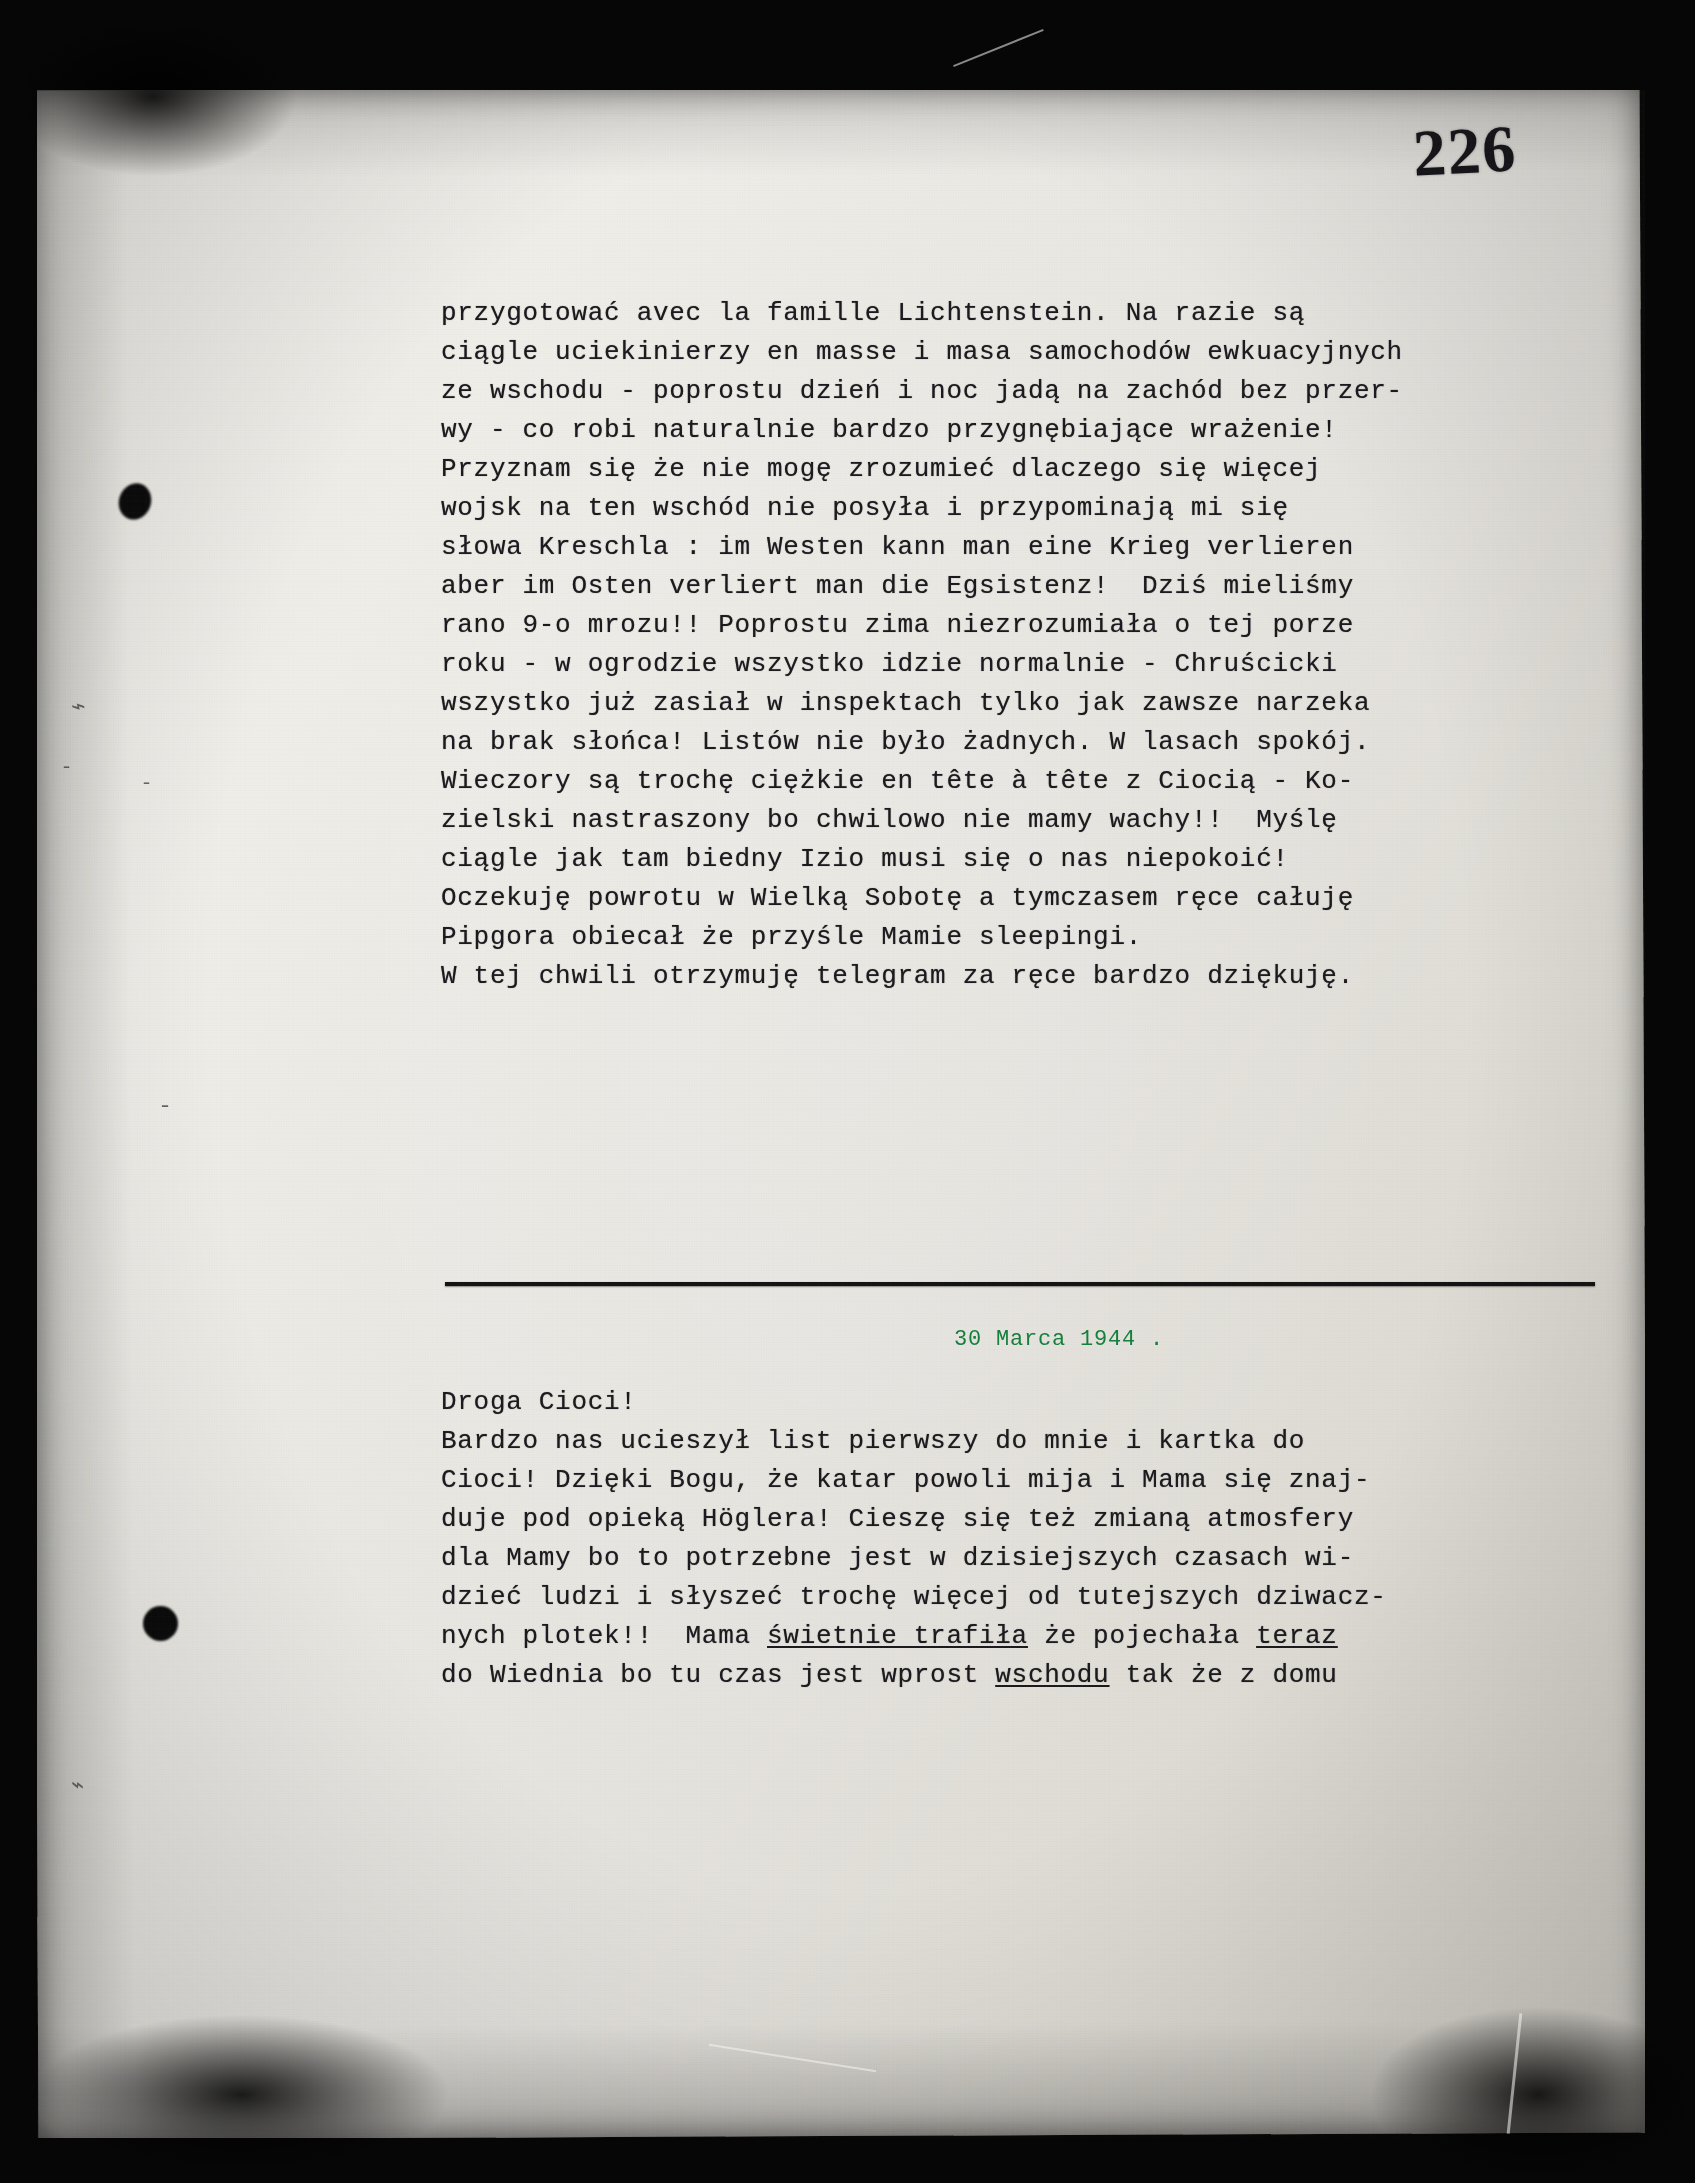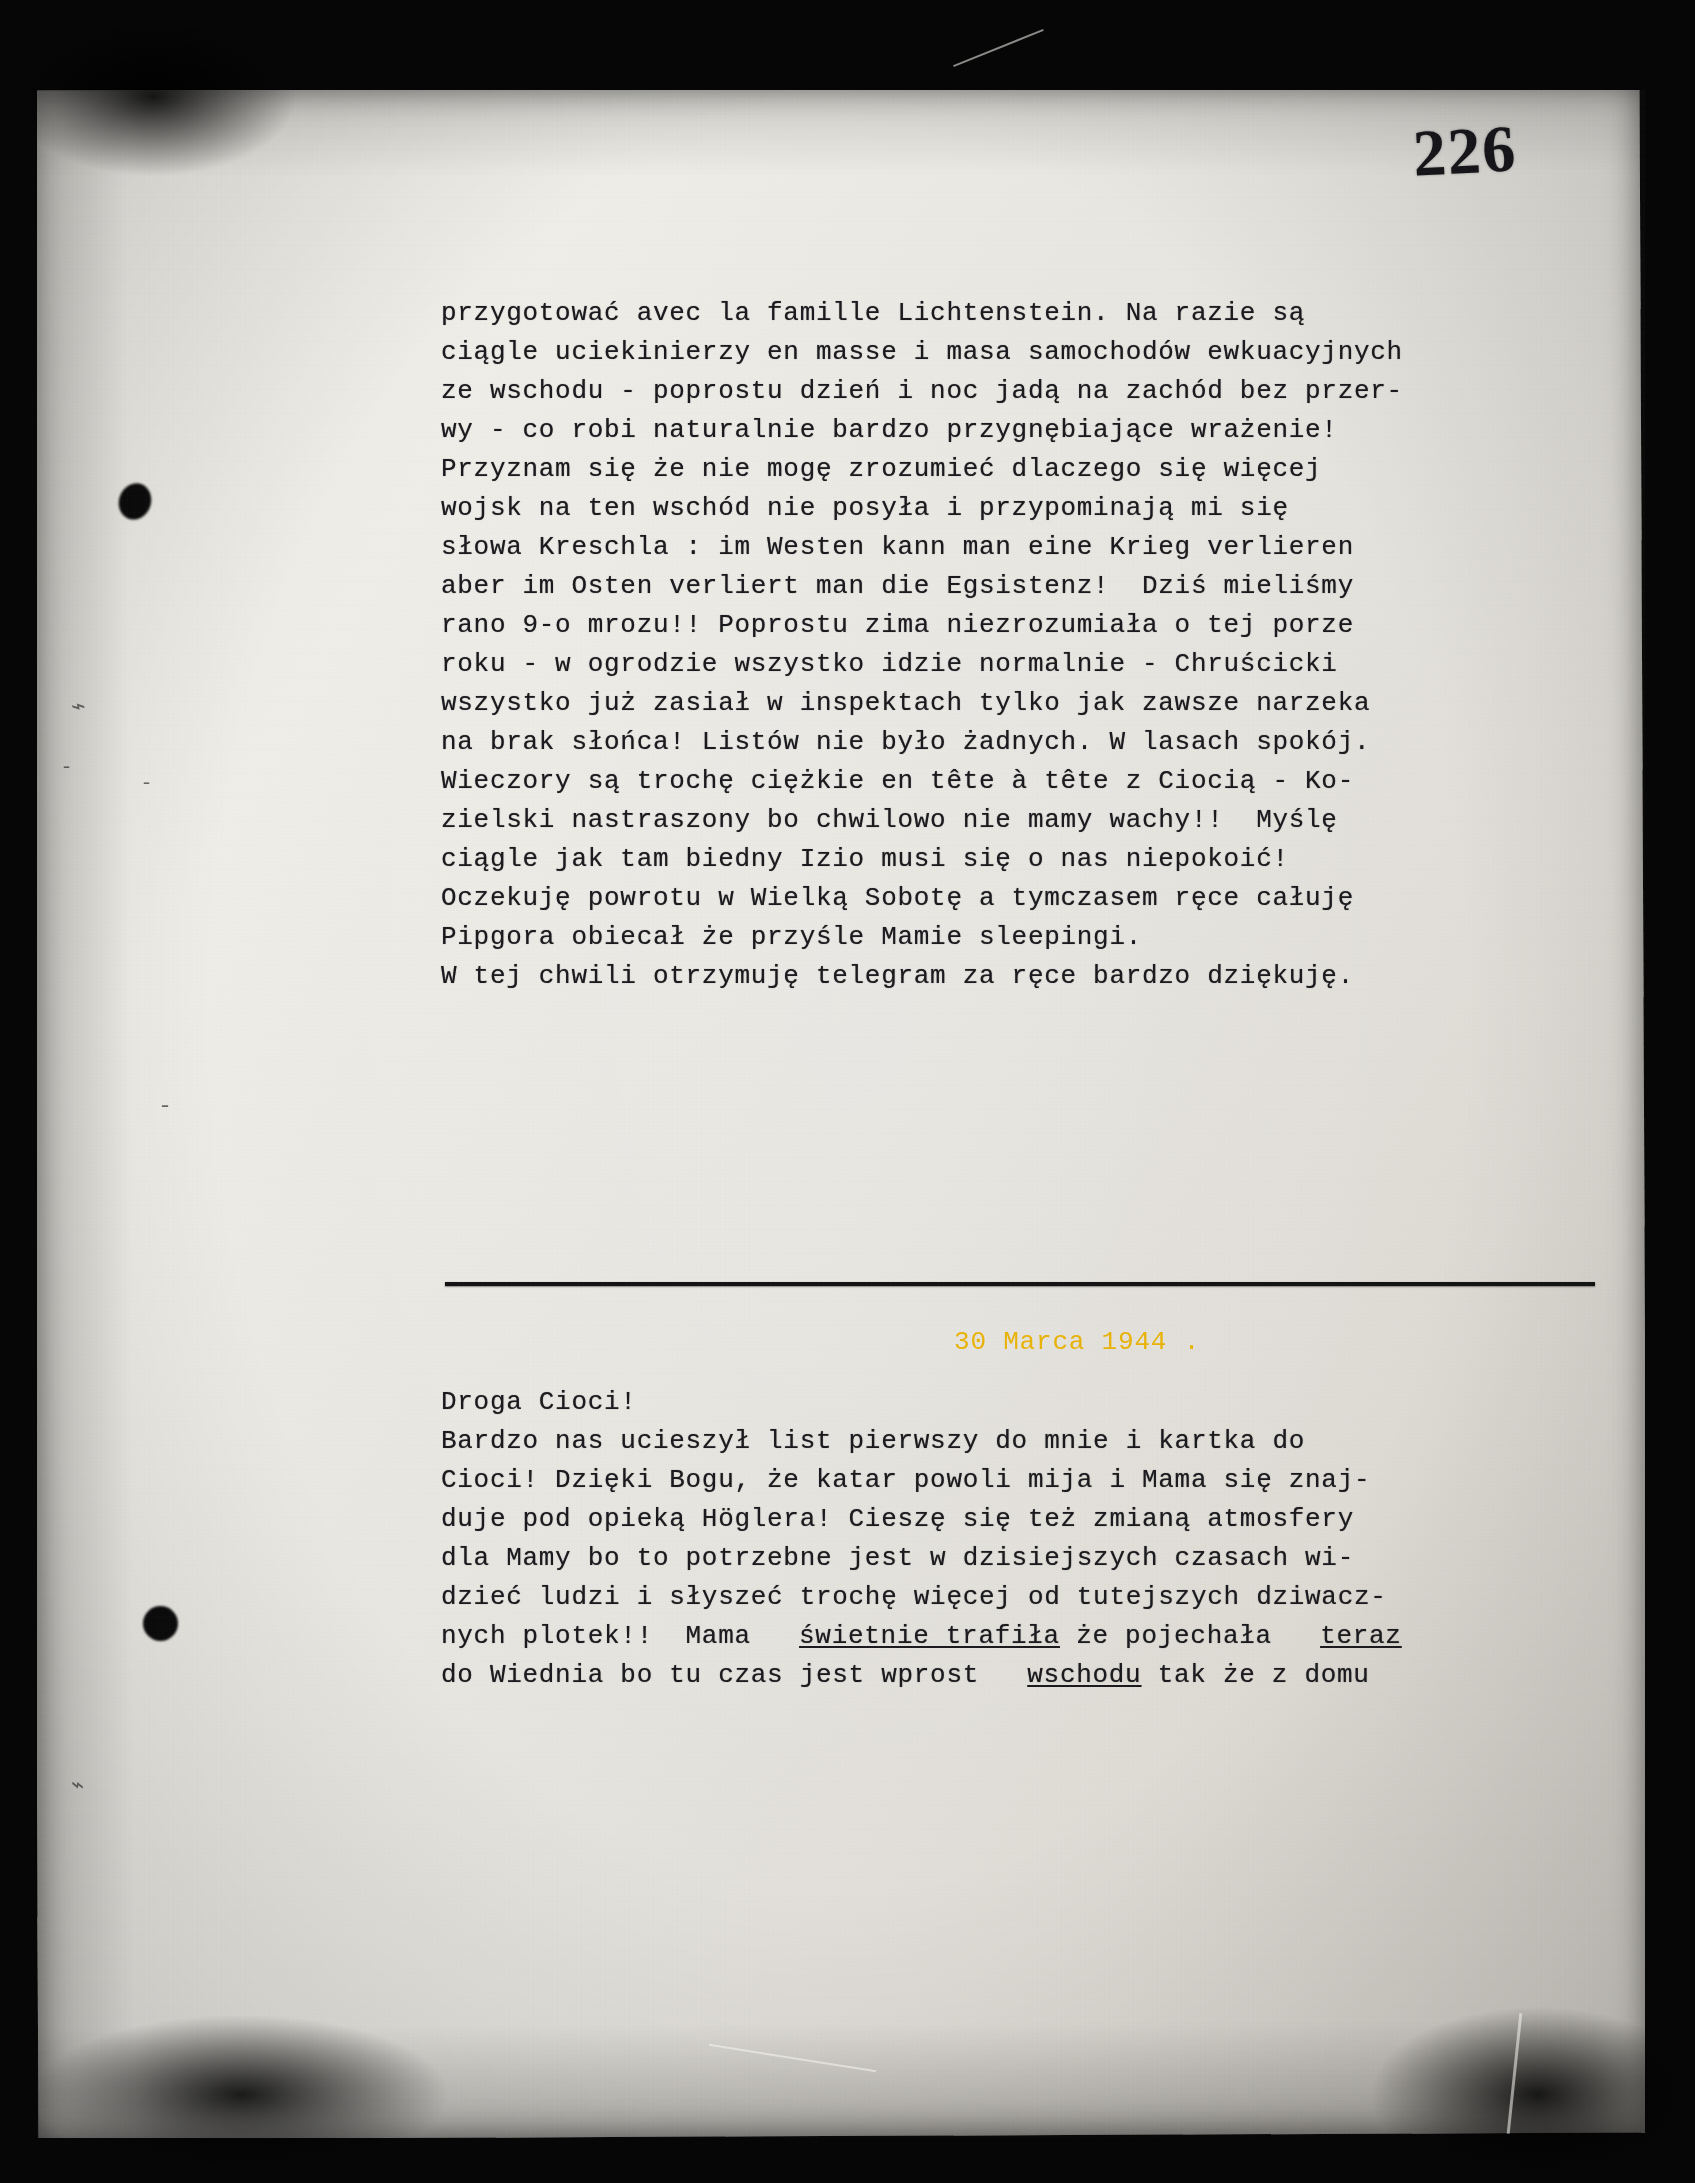--- a/index.html
+++ b/index.html
@@ -108,32 +108,32 @@
     height: 4px;
     background: #141414;
     box-shadow: 0 0.8px 1.6px rgba(0,0,0,0.5);
   }
 
   .date-line {
     position: absolute;
     left: 954px;
     top: 1327px;
     font-family: "Liberation Mono", monospace;
-    font-size: 26px;
+    font-size: 22px;
     letter-spacing: 0.8px;
-    color: #eab308;
+    color: #15803d;
   }
 
   #letter2 {
     left: 441px;
     top: 1383px;
     width: 1151px;
   }
 
-  .u { text-decoration: underline; text-underline-offset: 3.2px; margin-left: 32px; }
+  .u { text-decoration: underline; text-underline-offset: 3.2px; }
 
   
   .blob {
     position: absolute;
     background: #0b0b0b;
     border-radius: 50%;
     filter: blur(1.2px);
   }
   .blob-a { left: 119px; top: 483px; width: 32px; height: 37px; transform: rotate(20deg); }
   .blob-b { left: 143px; top: 1606px; width: 35px; height: 35px; }

